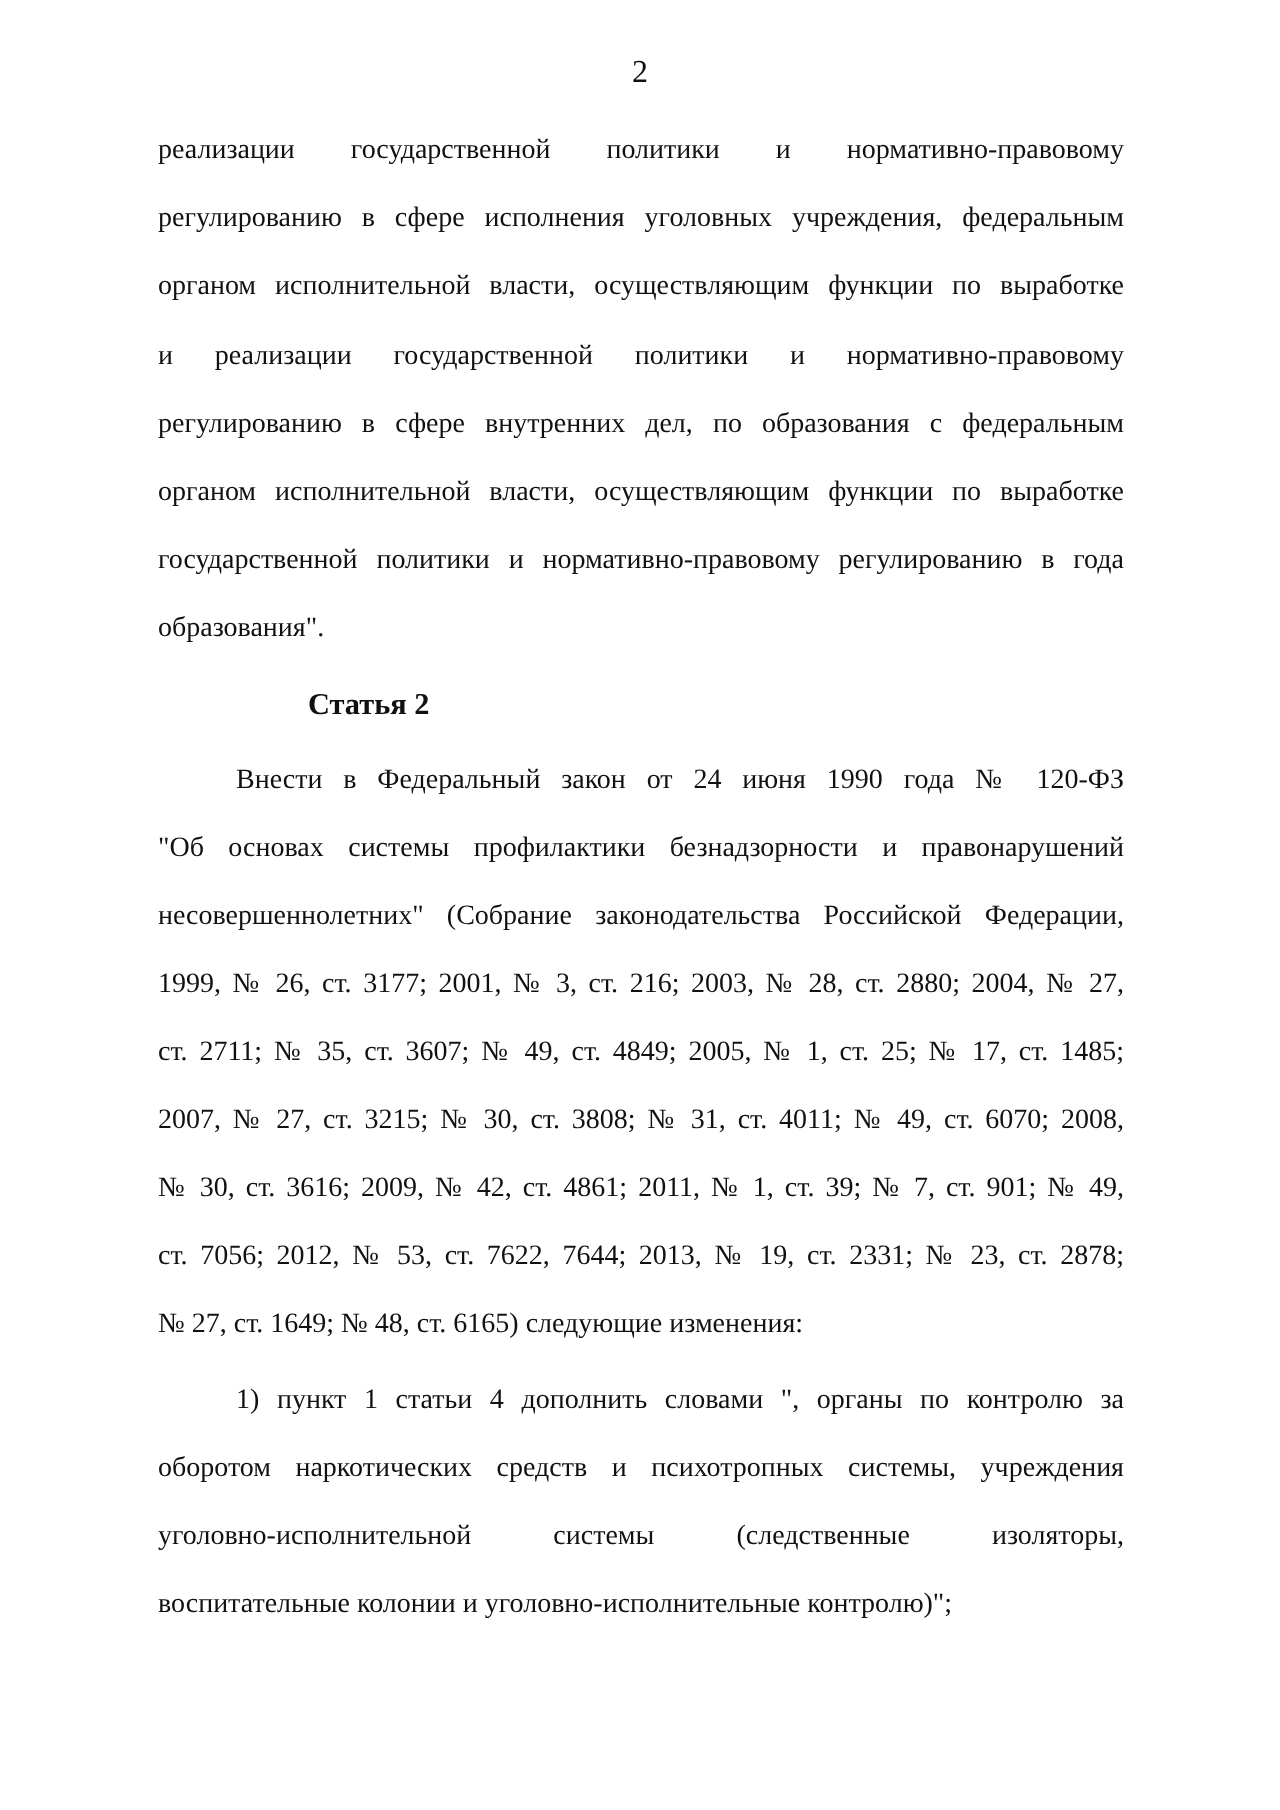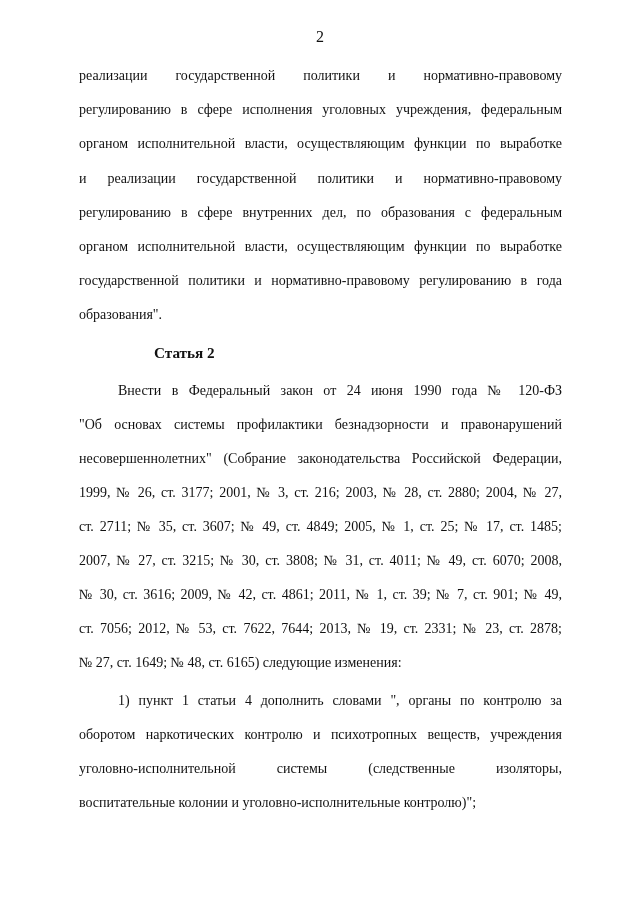--- a/index.html
+++ b/index.html
@@ -37,16 +37,16 @@
   <div class="line" style="top:483px">1999, № 26, ст. 3177; 2001, № 3, ст. 216; 2003, № 28, ст. 2880; 2004, № 27,</div>
   <div class="line" style="top:517px">ст. 2711; № 35, ст. 3607; № 49, ст. 4849; 2005, № 1, ст. 25; № 17, ст. 1485;</div>
   <div class="line" style="top:551px">2007, № 27, ст. 3215; № 30, ст. 3808; № 31, ст. 4011; № 49, ст. 6070; 2008,</div>
   <div class="line" style="top:585px">№ 30, ст. 3616; 2009, № 42, ст. 4861; 2011, № 1, ст. 39; № 7, ст. 901; № 49,</div>
   <div class="line" style="top:619px">ст. 7056; 2012, № 53, ст. 7622, 7644; 2013, № 19, ст. 2331; № 23, ст. 2878;</div>
   <div class="line last" style="top:653px">№ 27, ст. 1649; № 48, ст. 6165) следующие изменения:</div>
 </div>
 
 <div>
   <div class="line indent" style="top:691px">1) пункт 1 статьи 4 дополнить словами ", органы по контролю за</div>
-  <div class="line" style="top:725px">оборотом наркотических контролю и психотропных веществ, учреждения</div>
+  <div class="line" style="top:725px">оборотом наркотических средств и психотропных системы, учреждения</div>
   <div class="line" style="top:759px">уголовно-исполнительной системы (следственные изоляторы,</div>
   <div class="line last" style="top:793px">воспитательные колонии и уголовно-исполнительные контролю)";</div>
 </div>
 
 </body></html>

